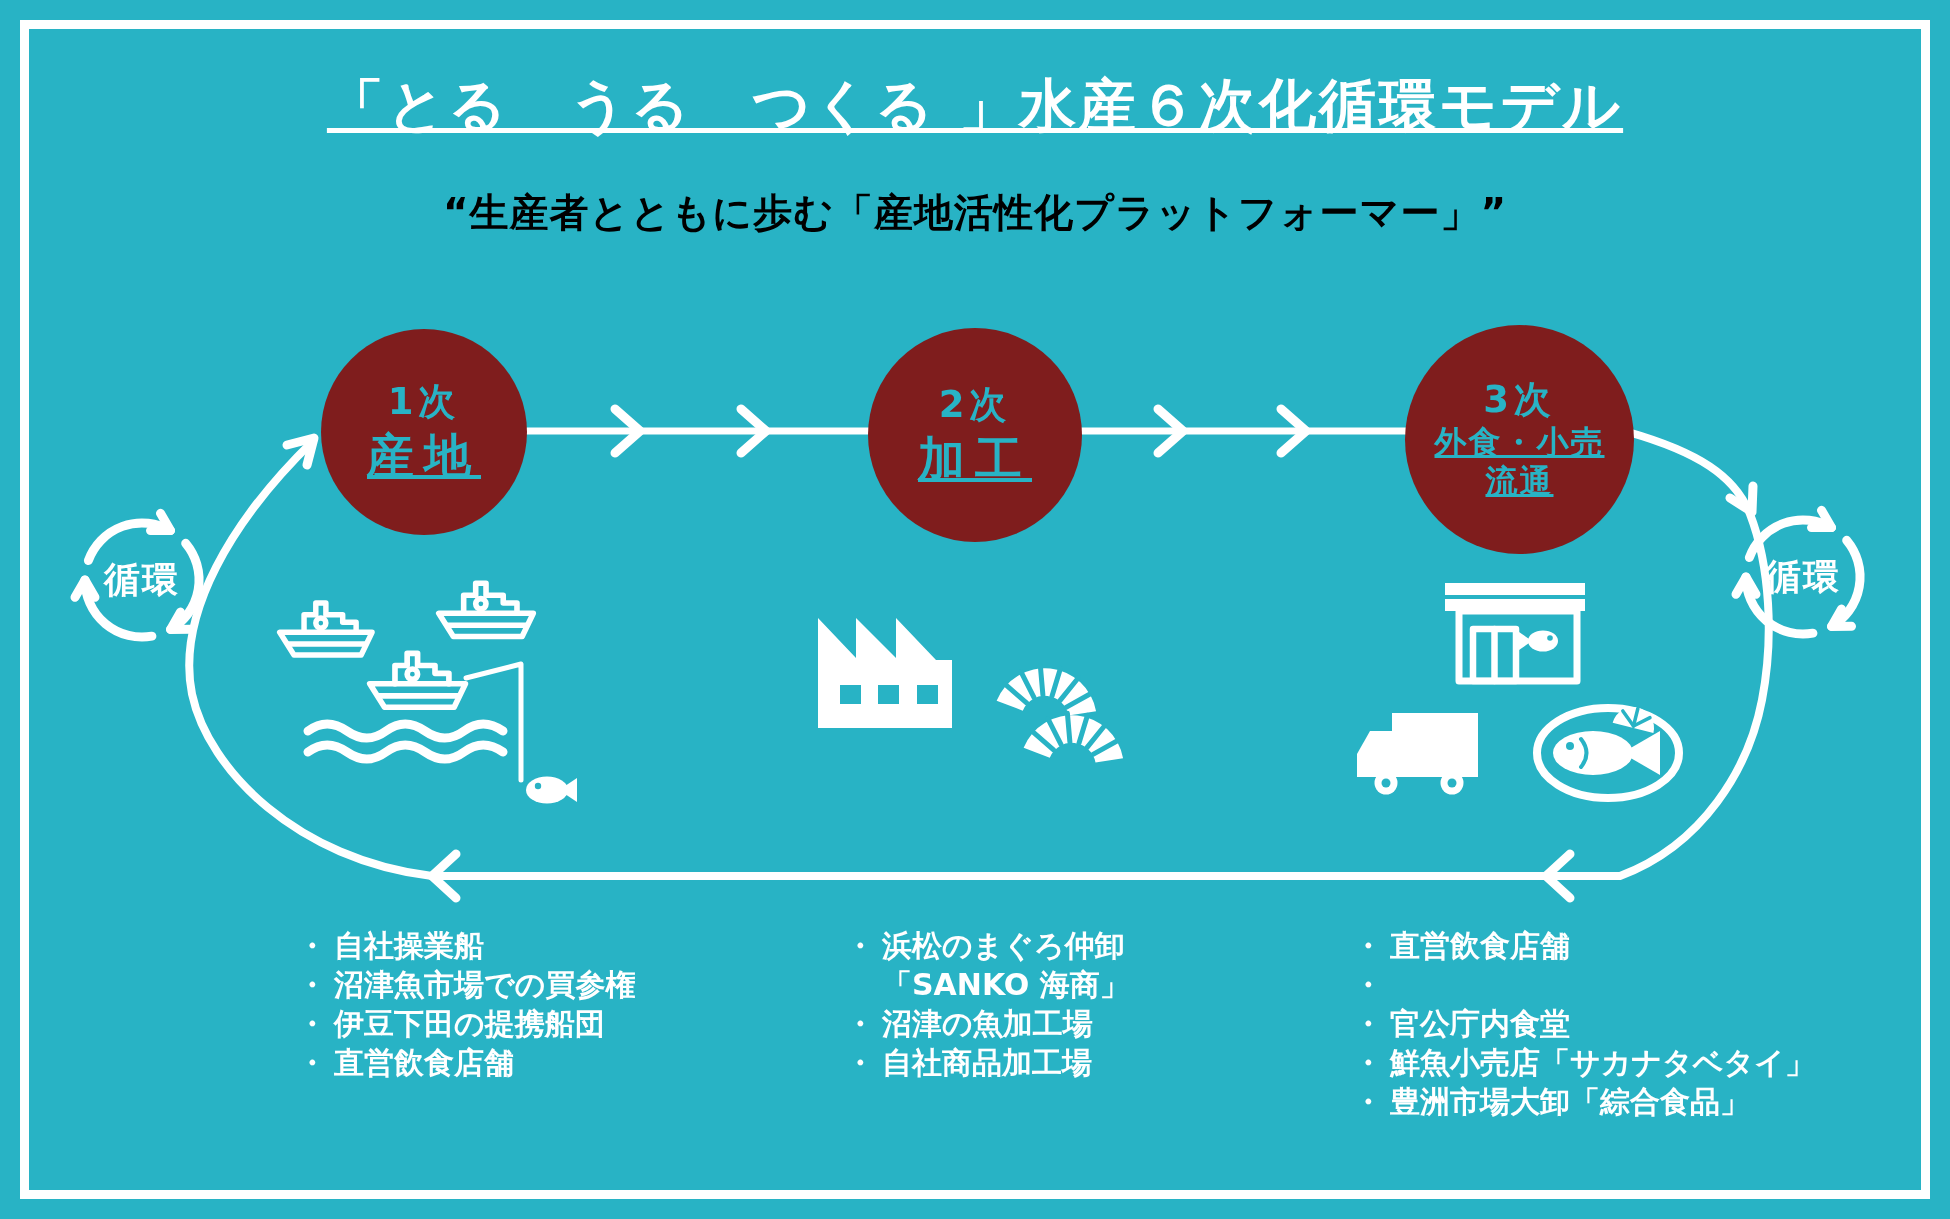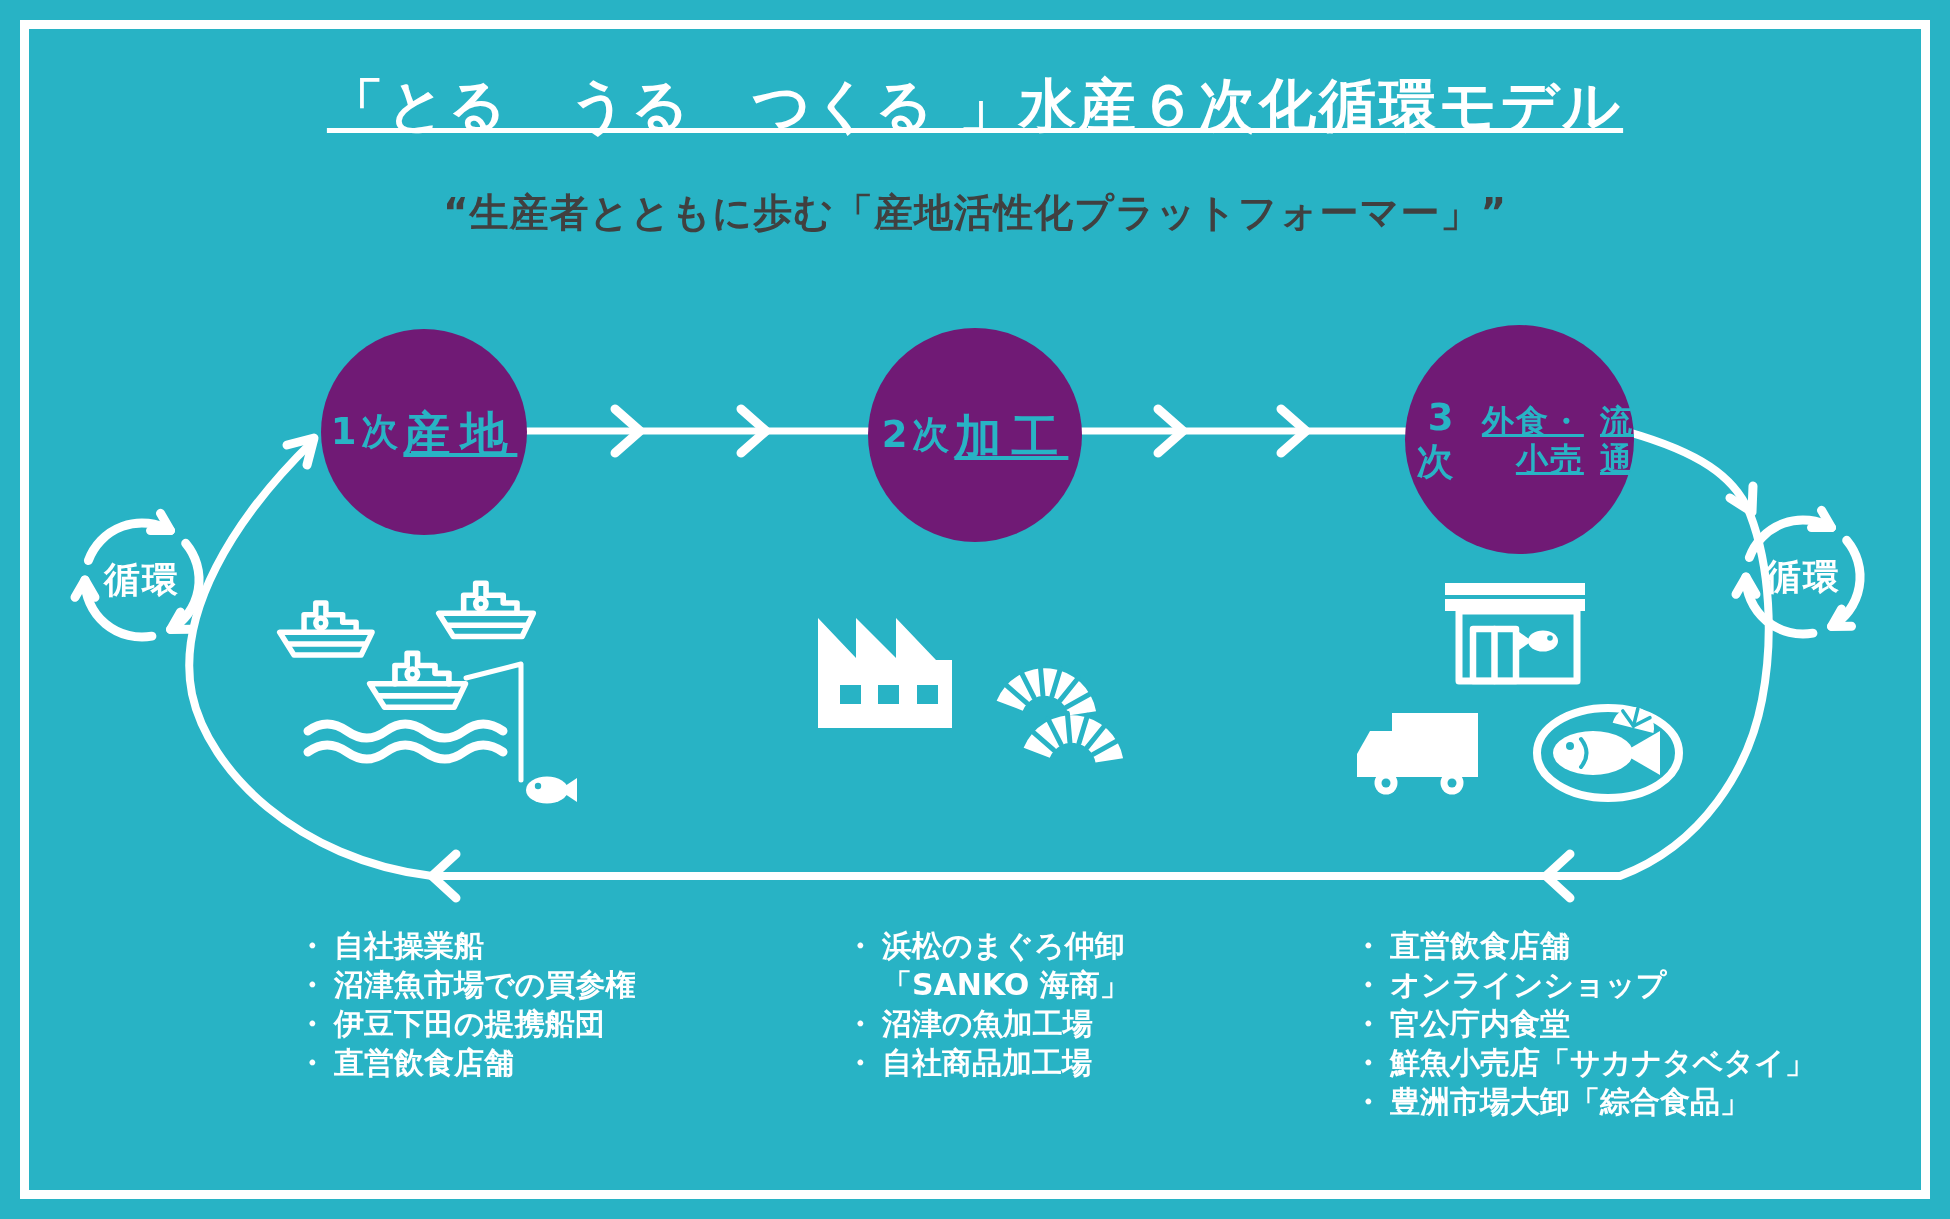--- a/index.html
+++ b/index.html
@@ -8,26 +8,26 @@
     background:#28b3c5;
     font-family:"DejaVu Sans",sans-serif;font-weight:700;
   }
   .frame{position:absolute;inset:20px;border:9px solid #fff;pointer-events:none;}
   .abs{position:absolute;}
   .title{
     left:0;right:0;top:68px;text-align:center;color:#fff;
     font-size:57px;letter-spacing:3px;white-space:nowrap;text-decoration:underline;
   }
   .subtitle{
-    left:0;right:0;top:186px;text-align:center;color:#404040;
+    left:0;right:0;top:186px;text-align:center;color:#000000;
     font-size:39px;letter-spacing:1px;white-space:nowrap;
   }
   .circle{
-    position:absolute;background:#701a75;border-radius:50%;
-    display:flex;flex-direction:row;align-items:center;justify-content:center;
+    position:absolute;background:#7f1d1d;border-radius:50%;
+    display:flex;flex-direction:column;align-items:center;justify-content:center;
     color:#28b3c5;text-align:right;line-height:1.18;
   }
   .c1{left:321px;top:329px;width:206px;height:206px;}
   .c2{left:868px;top:328px;width:214px;height:214px;}
   .c3{left:1405px;top:325px;width:229px;height:229px;}
   .level{font-size:37px;letter-spacing:5px;}
   .cname{font-size:47px;letter-spacing:10px;margin-top:4px;text-decoration:underline;}
   .c3 .cname{font-size:32px;letter-spacing:2px;margin-top:2px;}
   .cycle-label{
     position:absolute;transform:translate(-50%,-50%);
@@ -230,21 +230,20 @@
       <span>自社商品加工場</span>
     </div>
   </div>
 <div class="list" style="left:1353px;top:926px;">
     <div class="li-row">
       <span class="bullet">・</span>
       <span>直営飲食店舗</span>
     </div>
     <div class="li-row">
       <span class="bullet">・</span>
-      <span>オンラインショップ</span>
     </div>
     <div class="li-row">
       <span class="bullet">・</span>
       <span>官公庁内食堂</span>
     </div>
     <div class="li-row">
       <span class="bullet">・</span>
       <span>鮮魚小売店「サカナタベタイ」</span>
     </div>
     <div class="li-row">

